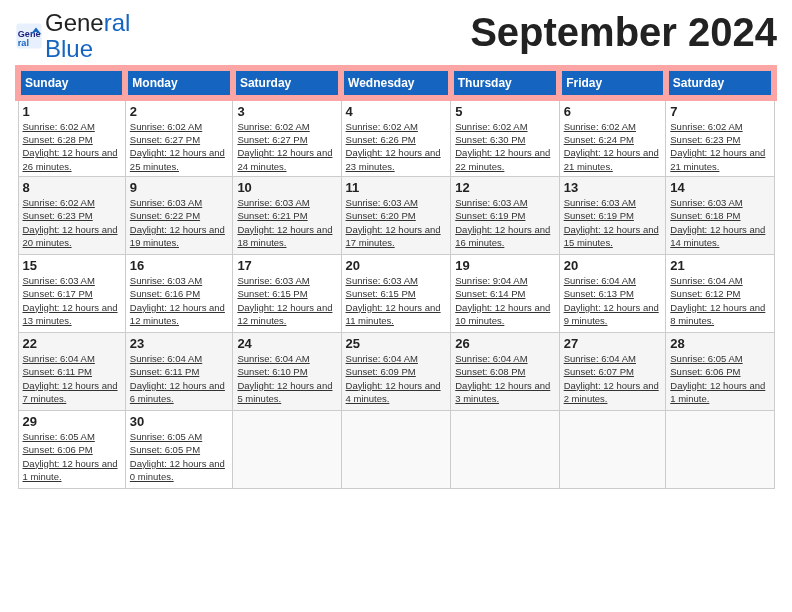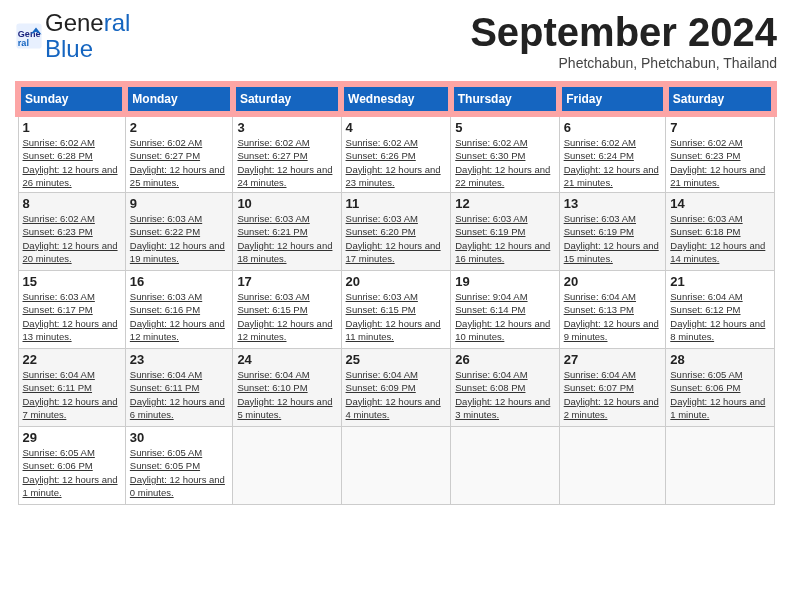--- a/index.html
+++ b/index.html
@@ -85,21 +85,21 @@
       line-height: 1.4;
       text-decoration: underline;
     }
     .empty-cell {
       background: #f9f9f9 !important;
     }
     .header-row {
       display: flex;
       justify-content: space-between;
       align-items: flex-start;
-      margin-bottom: 6px;
+      margin-bottom: 0;
     }
   </style>
 </head>
 <body>
 
 <div class="container">
   <div class="header-row">
     <div class="logo">
       <svg class="logo-icon" viewBox="0 0 40 40">
         <rect x="2" y="2" width="36" height="36" rx="4" fill="#e8f0fe"></rect>
@@ -111,21 +111,20 @@
         <div class="logo-text">
           <span style="color:#222">Gene</span><span style="color:#1565c0">ral</span>
         </div>
         <div class="logo-text">
           <span style="color:#1565c0">Blue</span>
         </div>
       </div>
     </div>
     <div class="title-section">
       <div class="month-title">September 2024</div>
-      <div class="location">Phetchabun, Phetchabun, Thailand</div>
     </div>
   </div>
 
   <table>
     <thead>
       <tr>
         <th>Sunday</th>
         <th>Monday</th>
         <th>Saturday</th>
         <th>Wednesday</th>

